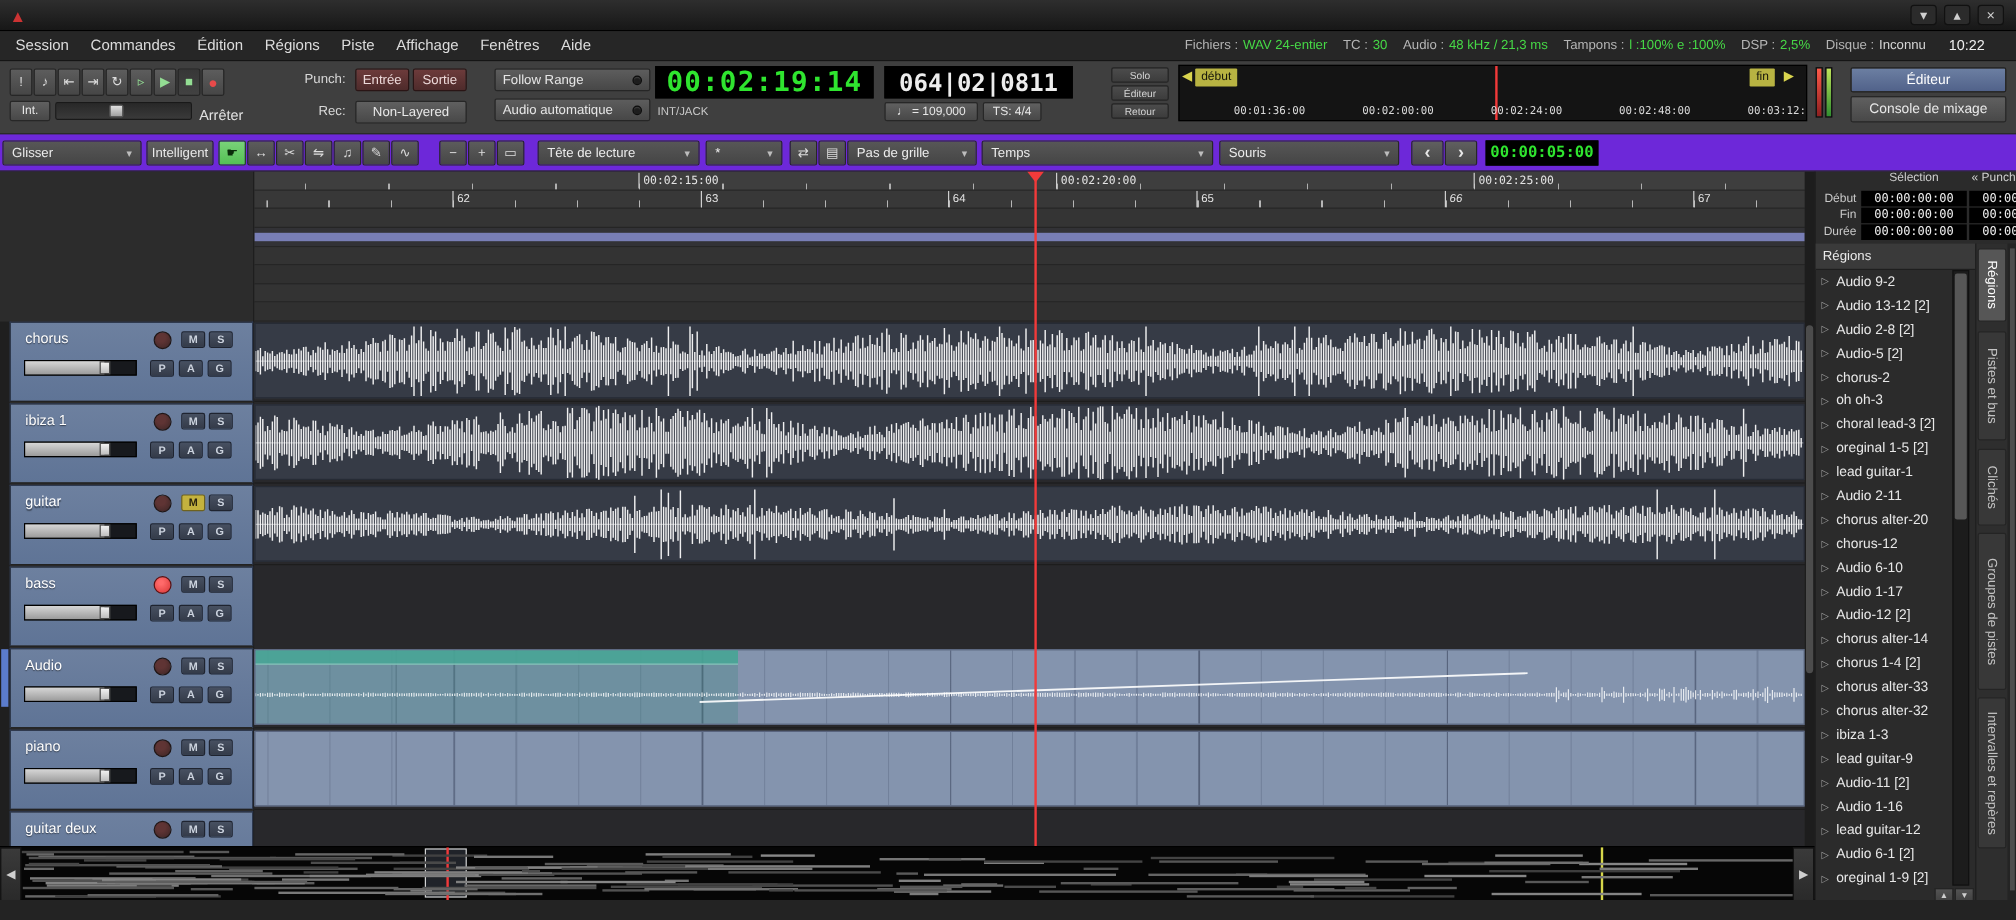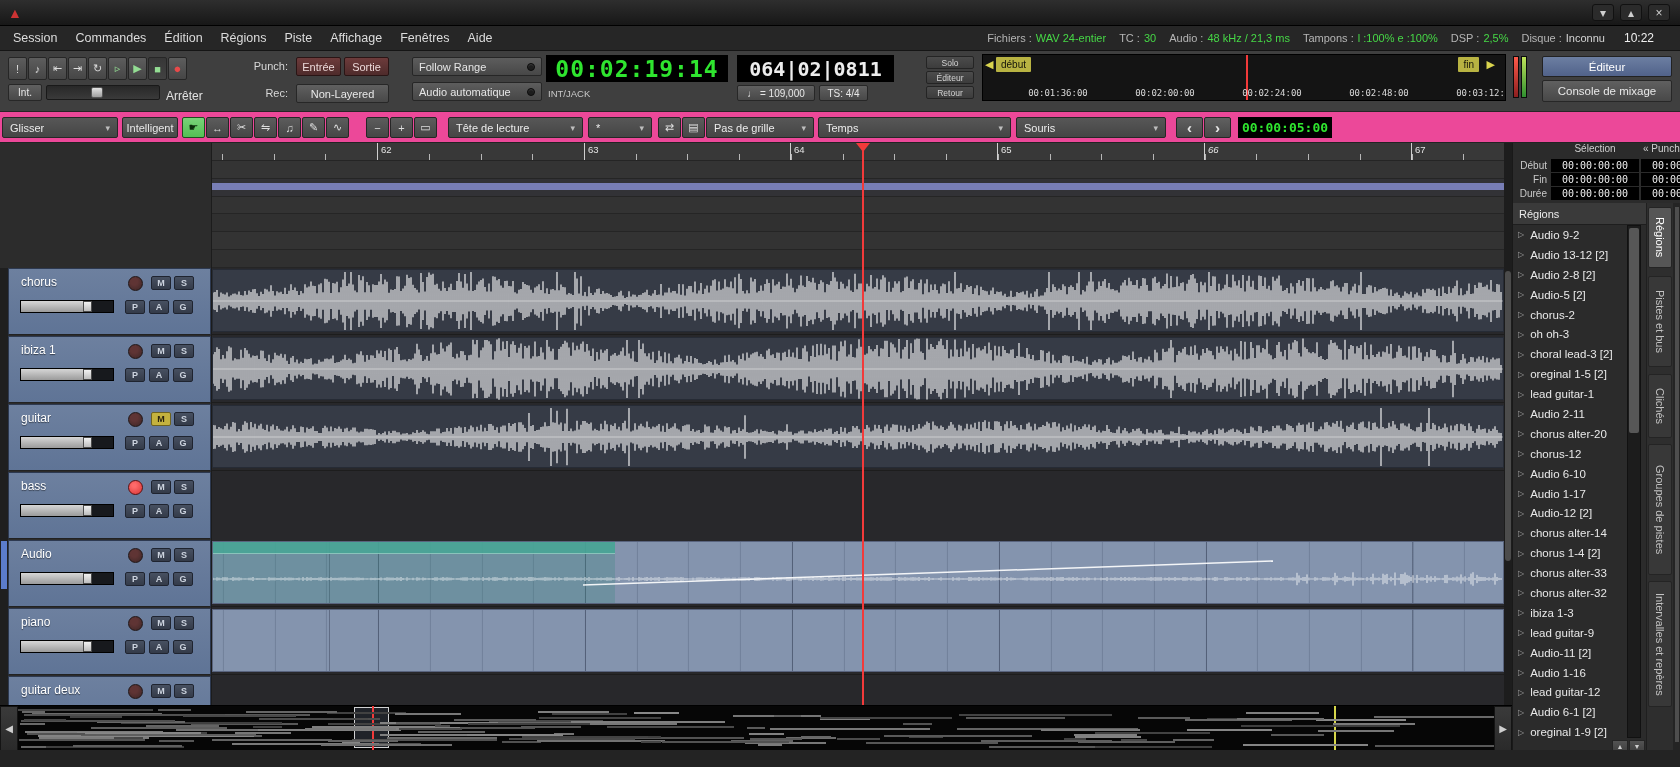--- a/index.html
+++ b/index.html
@@ -85,21 +85,21 @@
   #mini-playhead{position:absolute;top:0;width:2px;height:47px;background:var(--playhead_red)}
   .meterbar{position:absolute;top:5px;width:6px;height:42px;border:1px solid #0a0a0a}
   #meter-left{left:1513px;background:linear-gradient(#ff5a4a,#8c1f1f)}
   #meter-right{left:1521px;background:linear-gradient(#bfe35a,#2f8f2f)}
   #editor-tab{position:absolute;left:1542px;top:5px;width:130px;height:21px;
     background:linear-gradient(#6c7fa2,var(--editor_tab_blue));border:1px solid #222;
     border-radius:2px;color:#fff;display:flex;align-items:center;justify-content:center;font-size:11.5px}
   #mixer-tab{position:absolute;left:1542px;top:29px;width:130px;height:22px;font-size:11.5px}
 
   
-  #toolbar{position:absolute;left:0;top:112px;width:1680px;height:31px;background:#ec4899;
+  #toolbar{position:absolute;left:0;top:112px;width:1680px;height:31px;background:#6d28d9;
     border-bottom:1px solid #232323}
   .combo{position:absolute;top:5px;height:21px;background:linear-gradient(#575757,#454545);
     border:1px solid #272727;border-radius:2px;display:flex;align-items:center;
     padding:0 7px;font-size:11px;color:#ececec}
   .carrow{margin-left:auto;padding-left:8px;color:#bdbdbd;font-size:9px}
   #smart-toggle{position:absolute;left:122px;top:5px;width:56px;height:21px;font-size:11px}
   #tool-buttons{position:absolute;left:182px;top:5px;display:flex;gap:1px}
   #zoom-buttons{position:absolute;left:366px;top:5px;display:flex;gap:1px}
   #extra-tools{position:absolute;left:658px;top:5px;display:flex;gap:1px}
   .toolbtn{width:23px;height:21px;background:linear-gradient(#5c5c5c,#464646);
@@ -482,20 +482,25 @@
           </div>
           <div class="thead" style="top: 533px;">
             <div class="tname">guitar deux</div>
             <div class="rec"></div>
             <div class="tb m">M</div>
             <div class="tb s">S</div>
           </div>
         </div>
     </div>
     <div id="ruler-rows">
+        <div class="rrow rrow0">
+          <div class="tctick" style="left: 320px;">00:02:15:00</div>
+          <div class="tctick" style="left: 668px;">00:02:20:00</div>
+          <div class="tctick" style="left: 1016px;">00:02:25:00</div>
+        </div>
         <div class="rrow rrow1">
           <div class="mtick" style="left: 165px;">62</div>
           <div class="mtick" style="left: 372px;">63</div>
           <div class="mtick" style="left: 578px;">64</div>
           <div class="mtick" style="left: 785px;">65</div>
           <div class="mtick" style="left: 992px; font-style: italic;">66</div>
           <div class="mtick" style="left: 1199px;">67</div>
         </div>
         <div class="rrow rrow2"></div>
         <div class="rrow rrow3">

